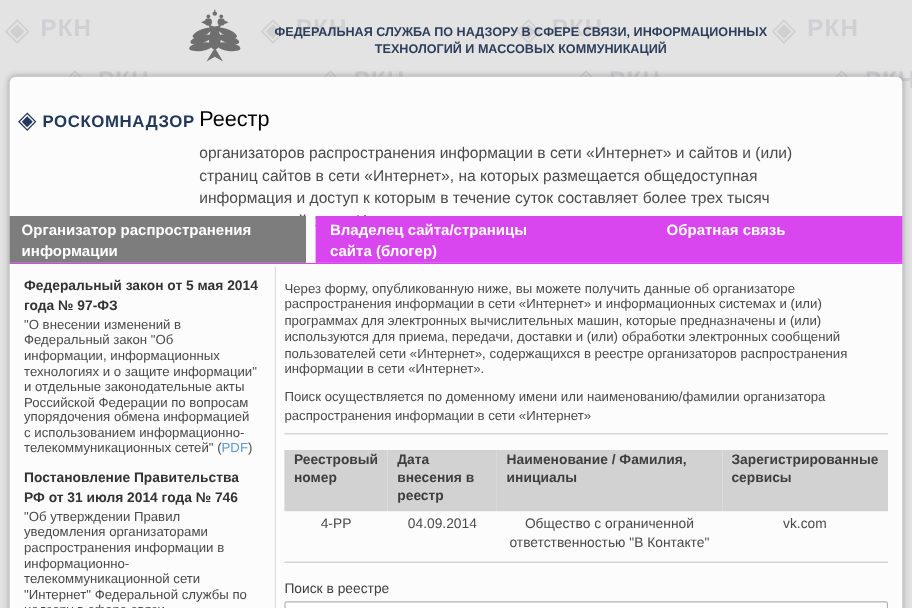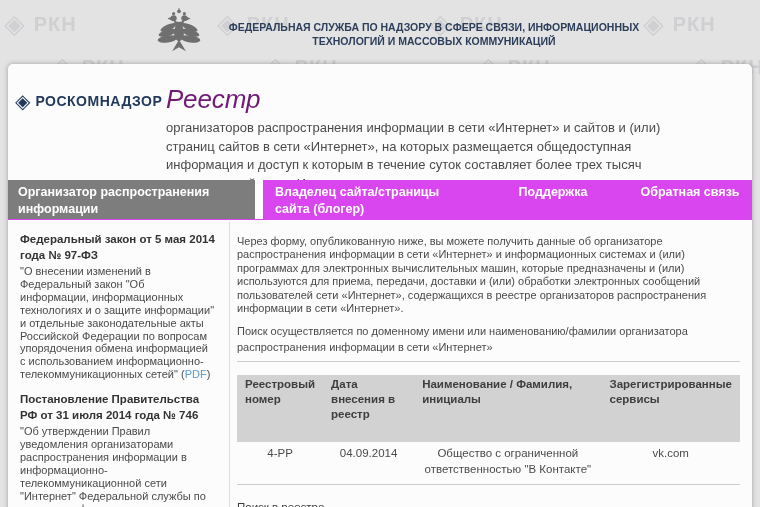--- a/index.html
+++ b/index.html
@@ -17,21 +17,21 @@
 
   
   .card{position:absolute;left:8px;top:64px;width:744px;height:460px;background:#fcfcfc;
     border-radius:5px 5px 0 0;box-shadow:0 0 5px rgba(0,0,0,.3);}
 
   .logo{position:absolute;left:7px;top:27px;display:flex;align-items:center;gap:5px;color:#23395b;}
   .logo-ic{font-size:20px;line-height:1;}
   .logo-tx{font-size:14px;font-weight:bold;letter-spacing:.5px;}
 
   .title-block{position:absolute;left:158px;top:20px;width:510px;}
-  .page-title{margin:0;font-size:26px;font-weight:normal;color:#701a75;line-height:30px;font-style:italic;}
+  .page-title{margin:0;font-size:18px;font-weight:normal;color:#000000;line-height:30px;}
   .page-subtitle{margin:5px 0 0;font-size:13px;line-height:18.5px;color:#4b4b4b;}
 
   
   .tabbar{position:absolute;left:0;top:116px;width:744px;height:40px;display:flex;
     border-bottom:1px solid #d946ef;box-sizing:border-box;}
   .tab{color:#fff;font-size:12.5px;font-weight:bold;line-height:16.5px;box-sizing:border-box;cursor:pointer;}
   .tab-active{width:247px;background:#7d7d7d;padding:4px 10px 0 10px;}
   .tab-gap{width:8px;background:#fcfcfc;}
   .tab-rest{flex:1;background:#d946ef;display:flex;}
   .tab-2{width:205px;padding:4px 10px 0 12px;}
@@ -46,21 +46,21 @@
   .sb-p a{color:#5b9bd0;text-decoration:none;cursor:pointer;}
   .sb-b2{margin-top:6px;}
 
   .main{flex:1;box-sizing:border-box;padding:13px 12px 0 7px;}
   .m-p{margin:0;font-size:11px;line-height:13.4px;color:#4a4a4a;}
   .m-p2{margin:9px 0 0;font-size:11px;line-height:15.5px;color:#4a4a4a;}
   .divider{border:none;border-top:1px solid #ccc;margin:6px 0 0;}
 
   table.reg{width:100%;border-collapse:collapse;margin-top:13px;}
   .reg th{background:#d2d2d2;text-align:left;font-size:11.5px;font-weight:bold;color:#3e3e3e;
-    line-height:15px;padding:2px 8px 20px;vertical-align:top;}
+    line-height:15px;padding:2px 8px 4px;vertical-align:top;}
   .reg td{font-size:11.5px;color:#4a4a4a;line-height:15.5px;padding:4px 8px 7px;vertical-align:top;
     border-bottom:1px solid #cbcbcb;text-align:center;}
   .c1{width:16%;} .c2{width:19%;} .c3{width:41%;} .c4{width:24%;}
 
   .search-label{margin-top:16px;font-size:11.5px;color:#3e3e3e;}
   .search-input{display:block;width:100%;box-sizing:border-box;height:27px;margin-top:4px;
     border:1px solid #b3b3b3;border-radius:2px;background:#fff;font-size:13.5px;color:#222;
     padding:0 7px;font-family:"Liberation Sans","DejaVu Sans",sans-serif;}
 </style>
 </head>
@@ -138,21 +138,20 @@
     <div class="title-block">
       <h1 class="page-title">Реестр</h1>
       <p class="page-subtitle">организаторов распространения информации в сети «Интернет» и сайтов и (или) страниц сайтов в сети «Интернет», на которых размещается общедоступная информация и доступ к которым в течение суток составляет более трех тысяч пользователей сети «Интернет»</p>
     </div>
 
     <div class="tabbar">
       <div class="tab tab-active">Организатор распространения информации</div>
       <div class="tab-gap"></div>
       <div class="tab-rest">
         <div class="tab tab-2">Владелец сайта/страницы сайта (блогер)</div>
-        <div class="tab tab-3">Поддержка</div>
         <div class="tab tab-4">Обратная связь</div>
       </div>
     </div>
 
     <div class="body">
 
       <div class="sidebar">
         <p class="sb-h">Федеральный закон от 5 мая 2014 года № 97-ФЗ</p>
         <p class="sb-p"><span>"О внесении изменений в Федеральный закон "Об информации, информационных технологиях и о защите информации" и отдельные законодательные акты Российской Федерации по вопросам упорядочения обмена информацией с использованием информационно-телекоммуникационных сетей" (</span><a>PDF</a><span>)</span></p>
         <p class="sb-h sb-b2">Постановление Правительства РФ от 31 июля 2014 года № 746</p>

